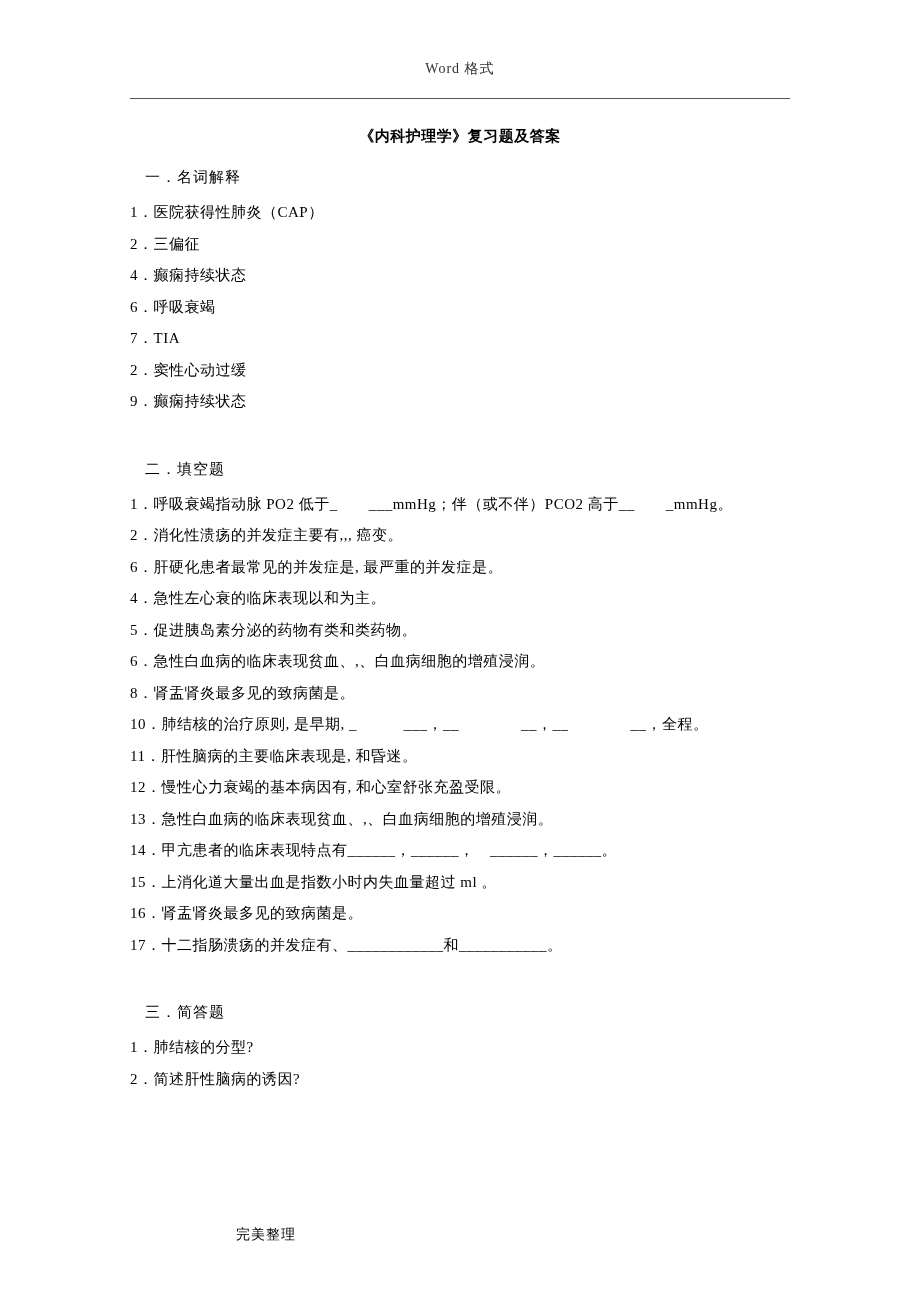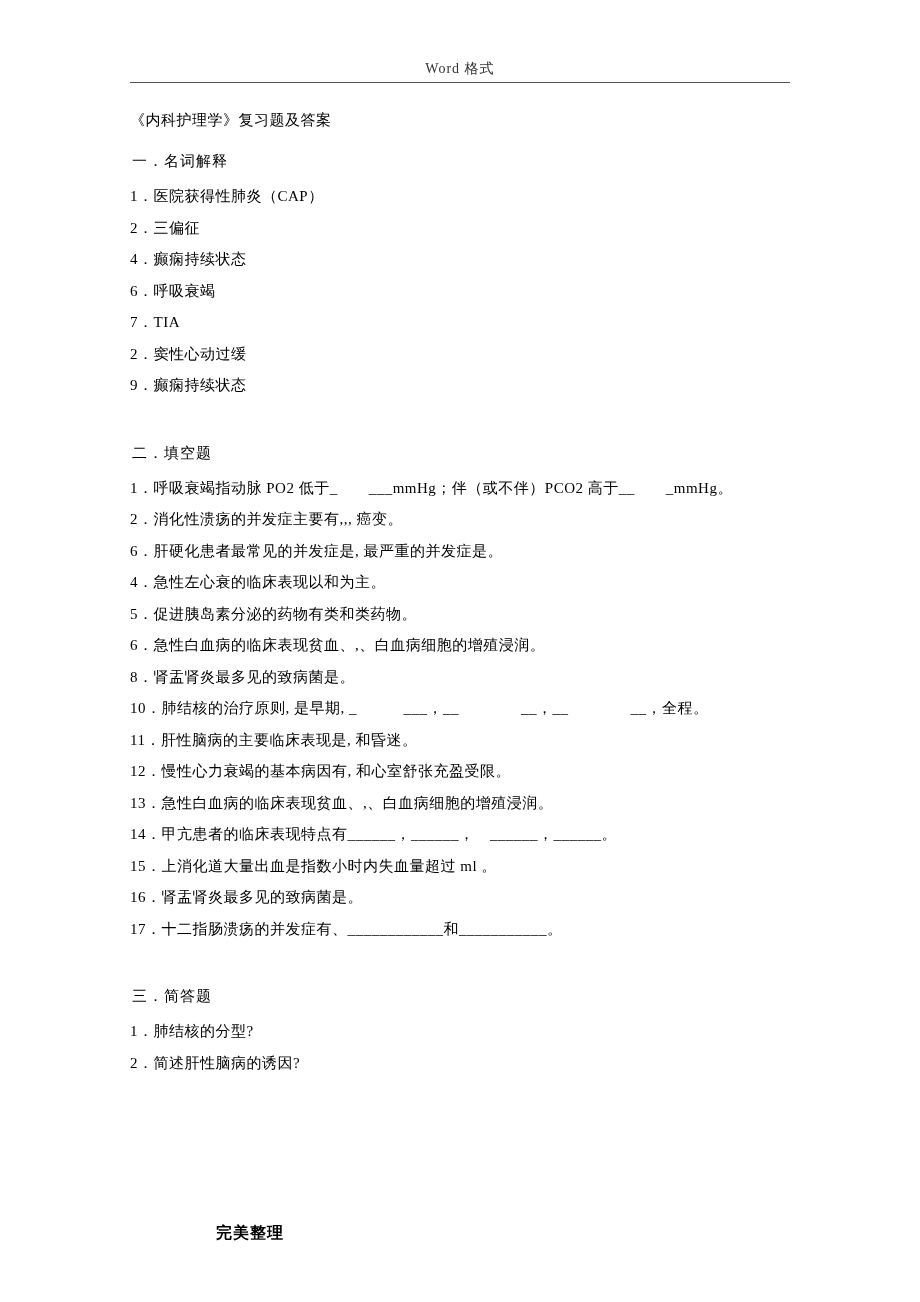--- a/index.html
+++ b/index.html
@@ -14,53 +14,54 @@
   .page {
     padding: 60px 130px 40px 130px;
     box-sizing: border-box;
     width: 920px;
   }
   .header {
     text-align: center;
     font-size: 14px;
     color: #333;
     letter-spacing: 1px;
-    margin-bottom: 4px;
+    margin-bottom: 20px;
   }
   .header-rule {
     border: none;
     border-top: 1.5px solid #555;
     margin: 0 0 28px 0;
   }
   .doc-title {
+    text-align: center;
     font-size: 15px;
     margin-bottom: 22px;
     letter-spacing: 0.5px;
+    font-weight: bold;
   }
   .section-heading {
     font-size: 15px;
-    margin: 10px 0 10px 2px;
+    margin: 10px 0 10px 15px;
     letter-spacing: 1px;
   }
   .item {
     font-size: 15px;
     line-height: 2.1;
     letter-spacing: 0.5px;
     word-break: break-all;
   }
   .gap {
     height: 32px;
   }
   .footer {
     position: absolute;
     bottom: 58px;
-    left: 216px;
-    font-size: 16px;
+    left: 236px;
+    font-size: 14px;
     letter-spacing: 1px;
-    font-weight: bold;
   }
 </style>
 </head>
 <body>
 
 <div class="page">
 
   <div class="header">Word 格式</div>
   <hr class="header-rule">
 

